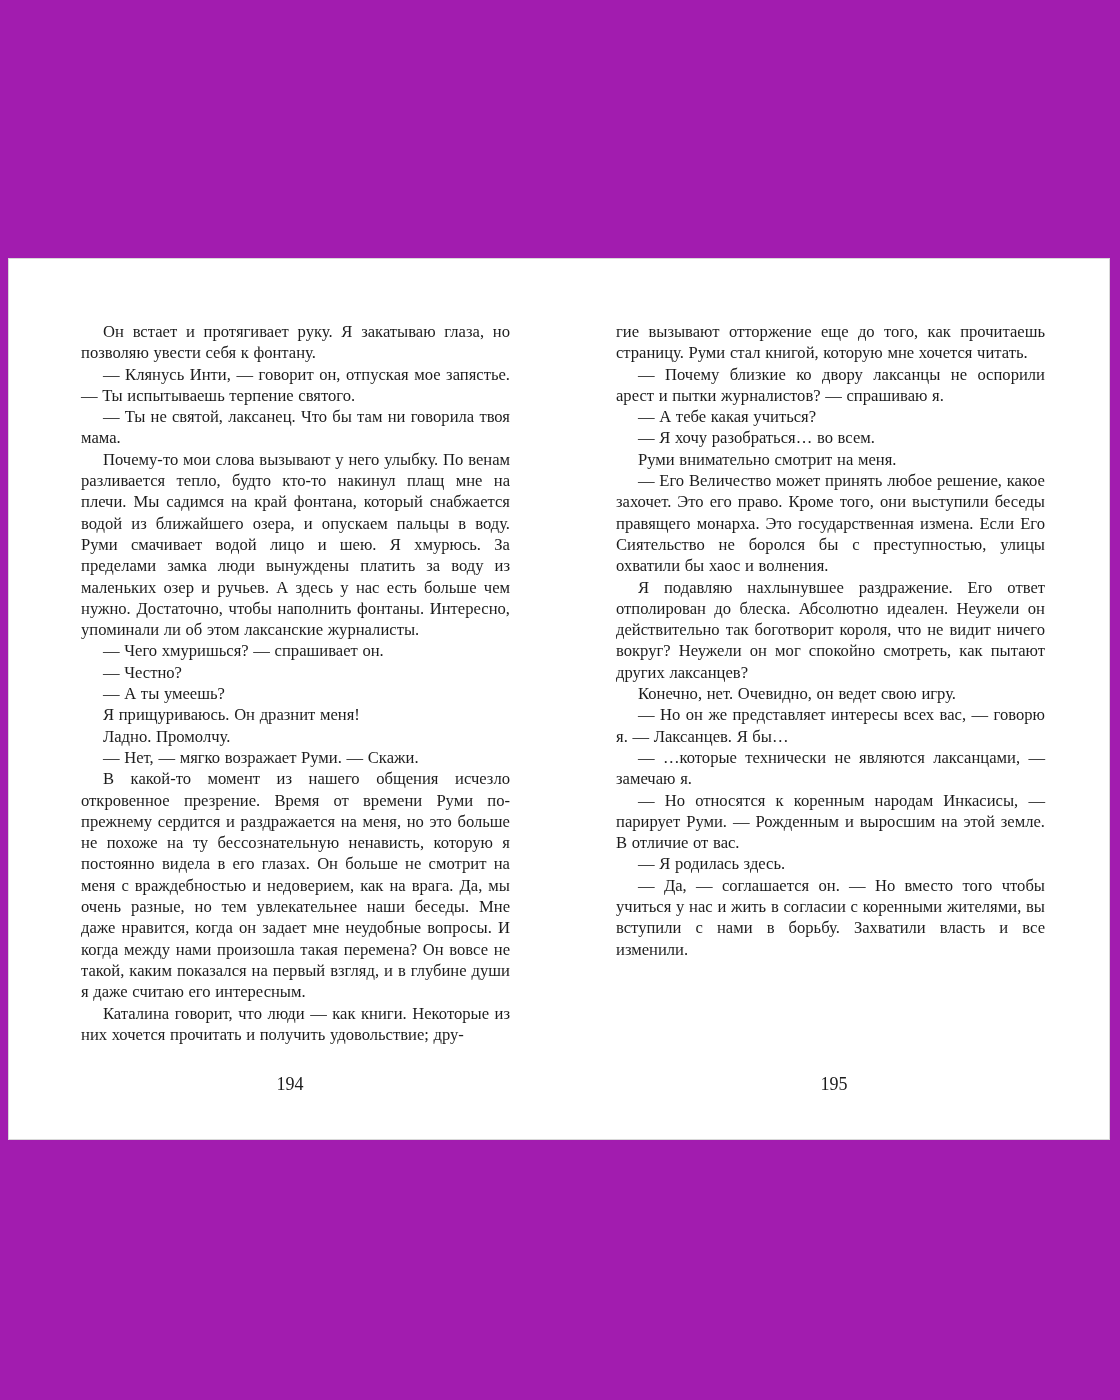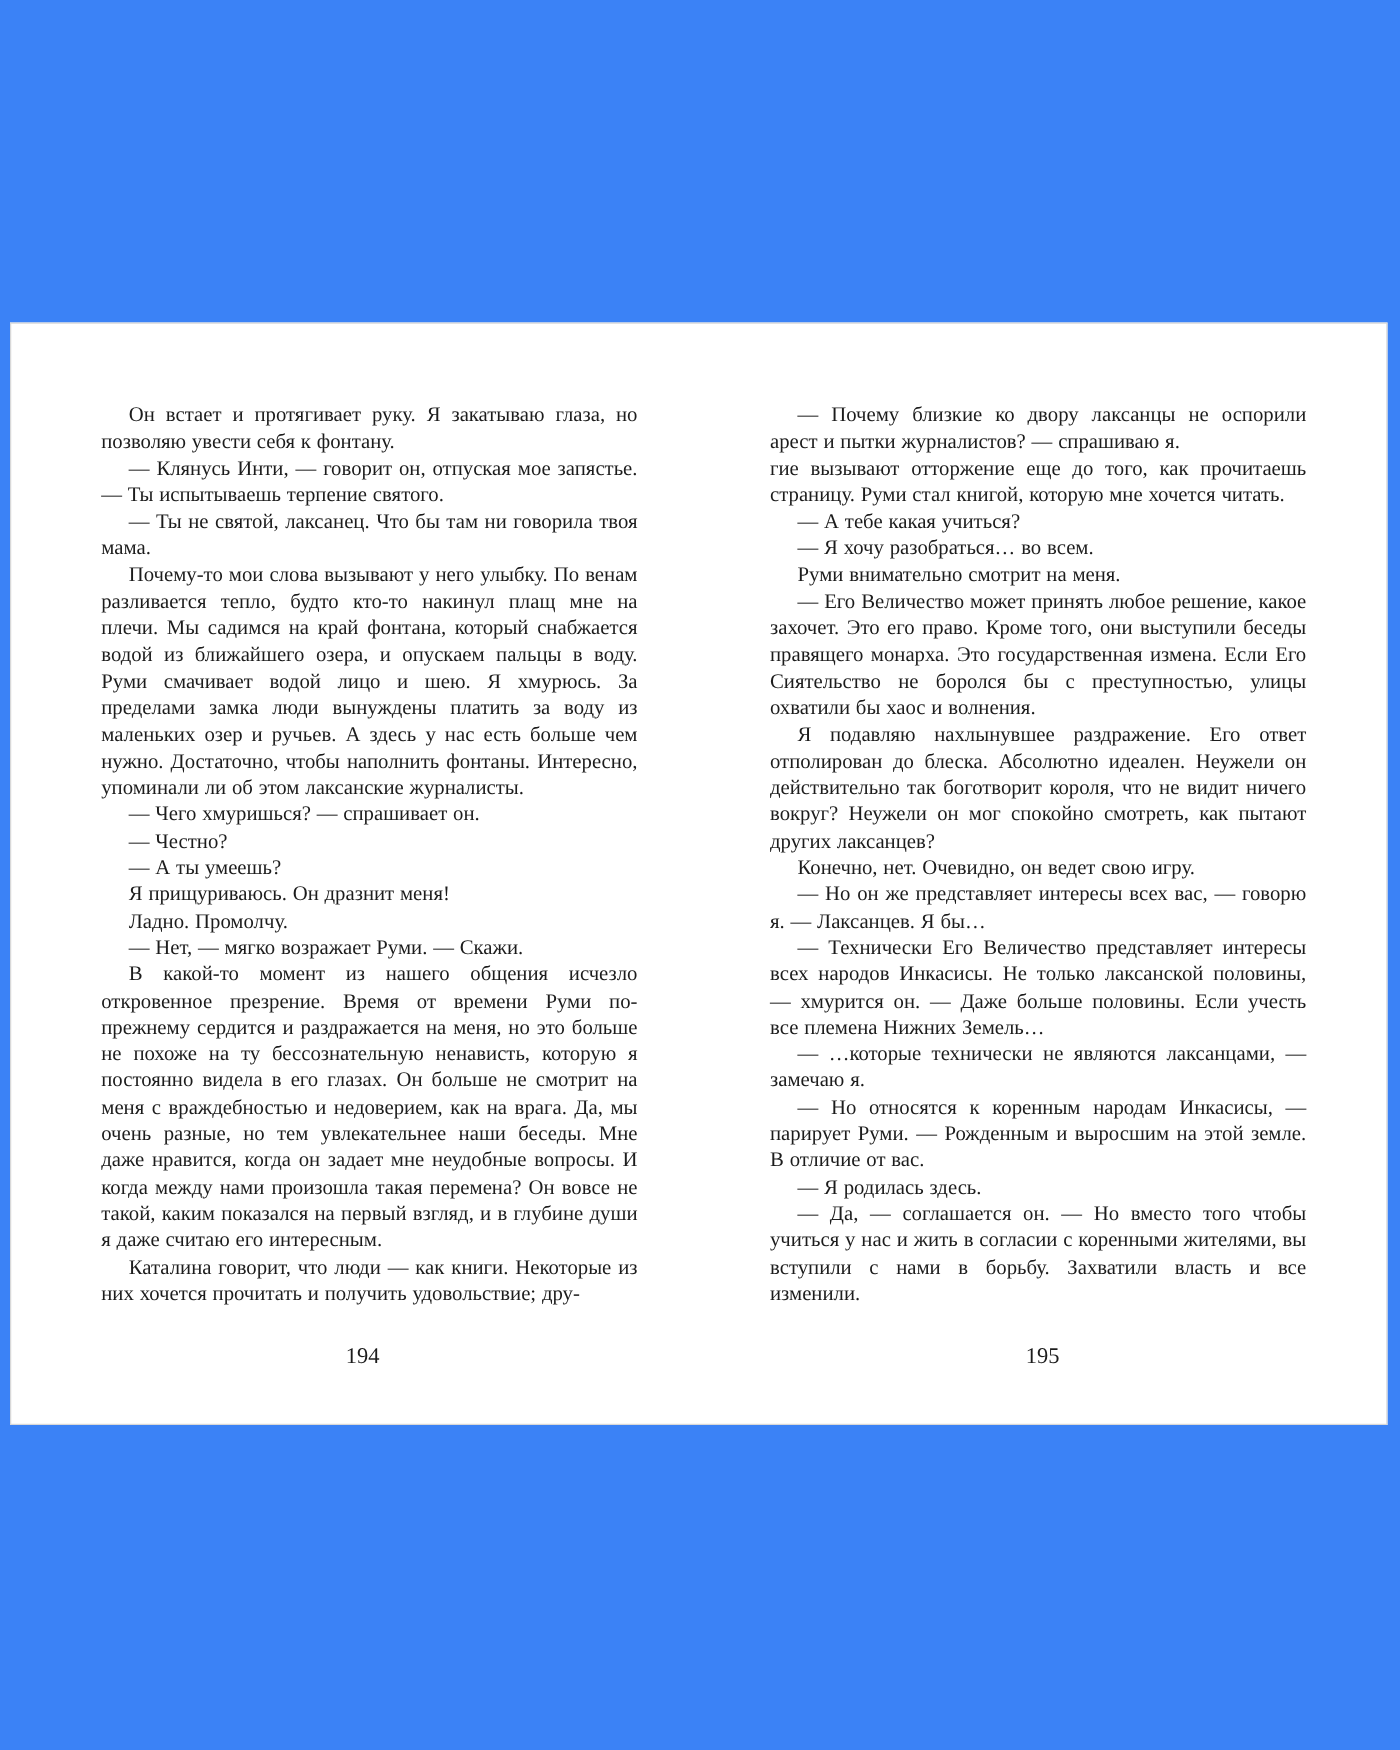--- a/index.html
+++ b/index.html
@@ -7,21 +7,21 @@
     padding: 0;
     background: #ffffff;
     width: 1120px;
     height: 1400px;
     font-family: "Liberation Serif", "DejaVu Serif", serif;
   }
   .canvas {
     position: relative;
     width: 1120px;
     height: 1400px;
-    background: #3b82f6;
+    background: #a21caf;
     overflow: hidden;
   }
   .spread-frame {
     position: absolute;
     left: 8px;
     top: 258px;
     width: 1102px;
     height: 882px;
     border: 1px solid #d8d8d8;
     background: #ffffff;
@@ -87,30 +87,29 @@
           <p class="para">Ладно. Промолчу.</p>
           <p class="para">— Нет, — мягко возражает Руми. — Скажи.</p>
           <p class="para">В какой-то момент из нашего общения исчезло откровенное презрение. Время от времени Руми по-прежнему сердится и раздражается на меня, но это больше не похоже на ту бессознательную ненависть, которую я постоянно видела в его глазах. Он больше не смотрит на меня с враждебностью и недоверием, как на врага. Да, мы очень разные, но тем увлекательнее наши беседы. Мне даже нравится, когда он задает мне неудобные вопросы. И когда между нами произошла такая перемена? Он вовсе не такой, каким показался на первый взгляд, и в глубине души я даже считаю его интересным.</p>
           <p class="para">Каталина говорит, что люди — как книги. Некоторые из них хочется прочитать и получить удовольствие; дру-</p>
         </div>
       <div class="page-number">194</div>
     </div>
 
     <div class="page page-right">
       <div class="page-text">
+          <p class="para no-indent">гие вызывают отторжение еще до того, как прочитаешь страницу. Руми стал книгой, которую мне хочется читать.</p>
           <p class="para">— Почему близкие ко двору лаксанцы не оспорили арест и пытки журналистов? — спрашиваю я.</p>
-          <p class="para no-indent">гие вызывают отторжение еще до того, как прочитаешь страницу. Руми стал книгой, которую мне хочется читать.</p>
           <p class="para">— А тебе какая учиться?</p>
           <p class="para">— Я хочу разобраться… во всем.</p>
           <p class="para">Руми внимательно смотрит на меня.</p>
           <p class="para">— Его Величество может принять любое решение, какое захочет. Это его право. Кроме того, они выступили беседы правящего монарха. Это государственная измена. Если Его Сиятельство не боролся бы с преступностью, улицы охватили бы хаос и волнения.</p>
           <p class="para">Я подавляю нахлынувшее раздражение. Его ответ отполирован до блеска. Абсолютно идеален. Неужели он действительно так боготворит короля, что не видит ничего вокруг? Неужели он мог спокойно смотреть, как пытают других лаксанцев?</p>
           <p class="para">Конечно, нет. Очевидно, он ведет свою игру.</p>
           <p class="para">— Но он же представляет интересы всех вас, — говорю я. — Лаксанцев. Я бы…</p>
-          <p class="para">— Технически Его Величество представляет интересы всех народов Инкасисы. Не только лаксанской половины, — хмурится он. — Даже больше половины. Если учесть все племена Нижних Земель…</p>
           <p class="para">— …которые технически не являются лаксанцами, — замечаю я.</p>
           <p class="para">— Но относятся к коренным народам Инкасисы, — парирует Руми. — Рожденным и выросшим на этой земле. В отличие от вас.</p>
           <p class="para">— Я родилась здесь.</p>
           <p class="para">— Да, — соглашается он. — Но вместо того чтобы учиться у нас и жить в согласии с коренными жителями, вы вступили с нами в борьбу. Захватили власть и все изменили.</p>
         </div>
       <div class="page-number">195</div>
     </div>
 
   </div>
 </div>

